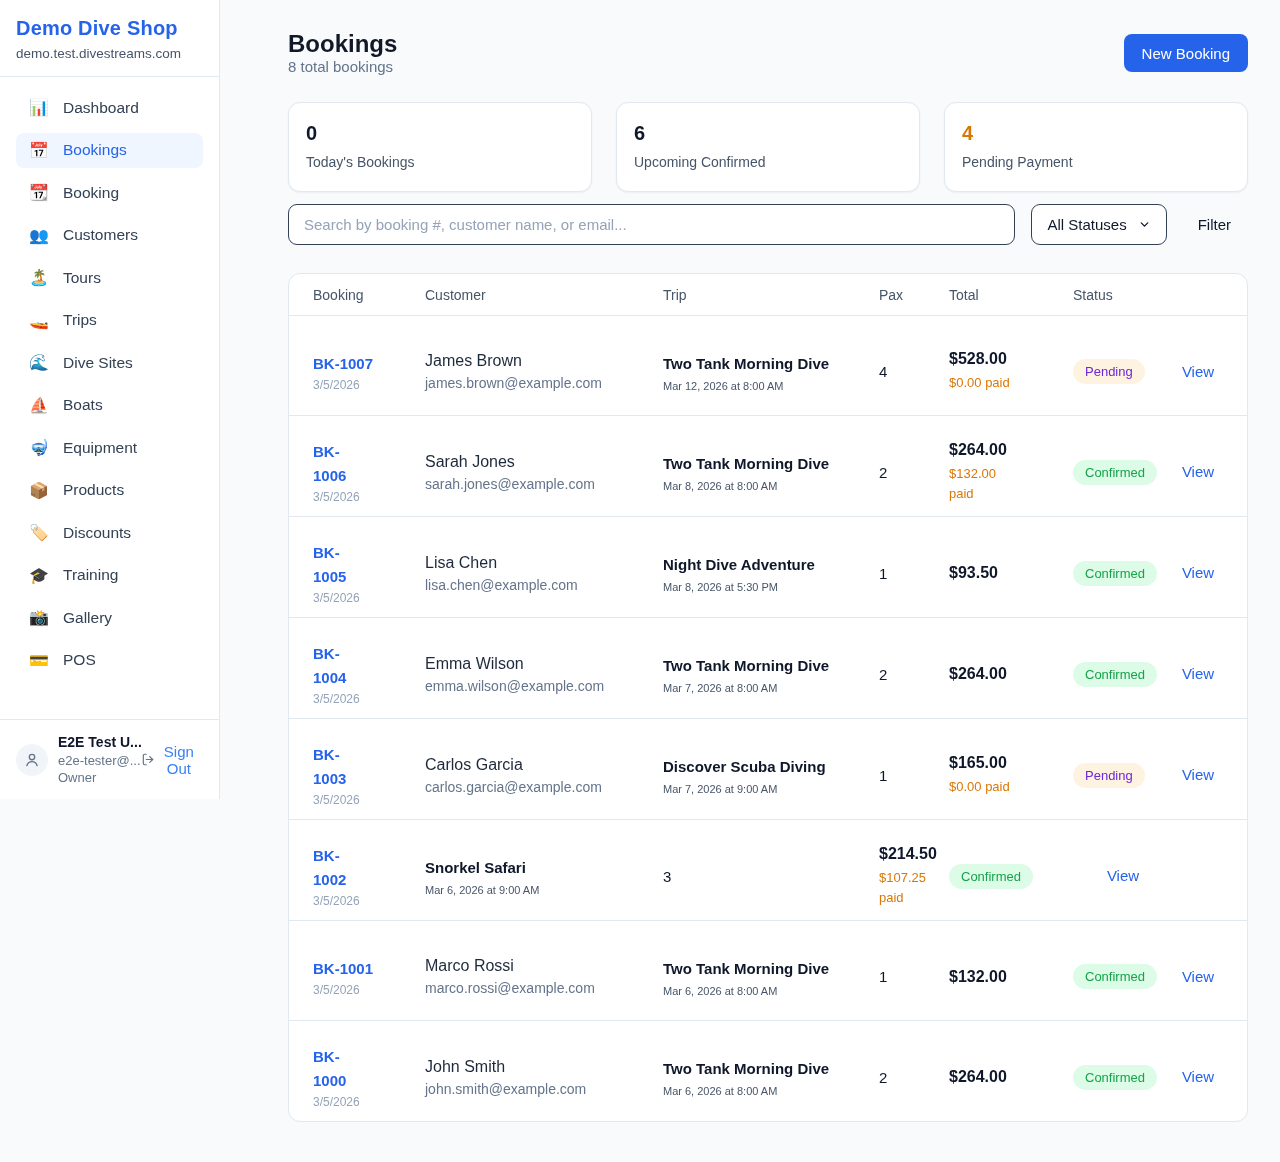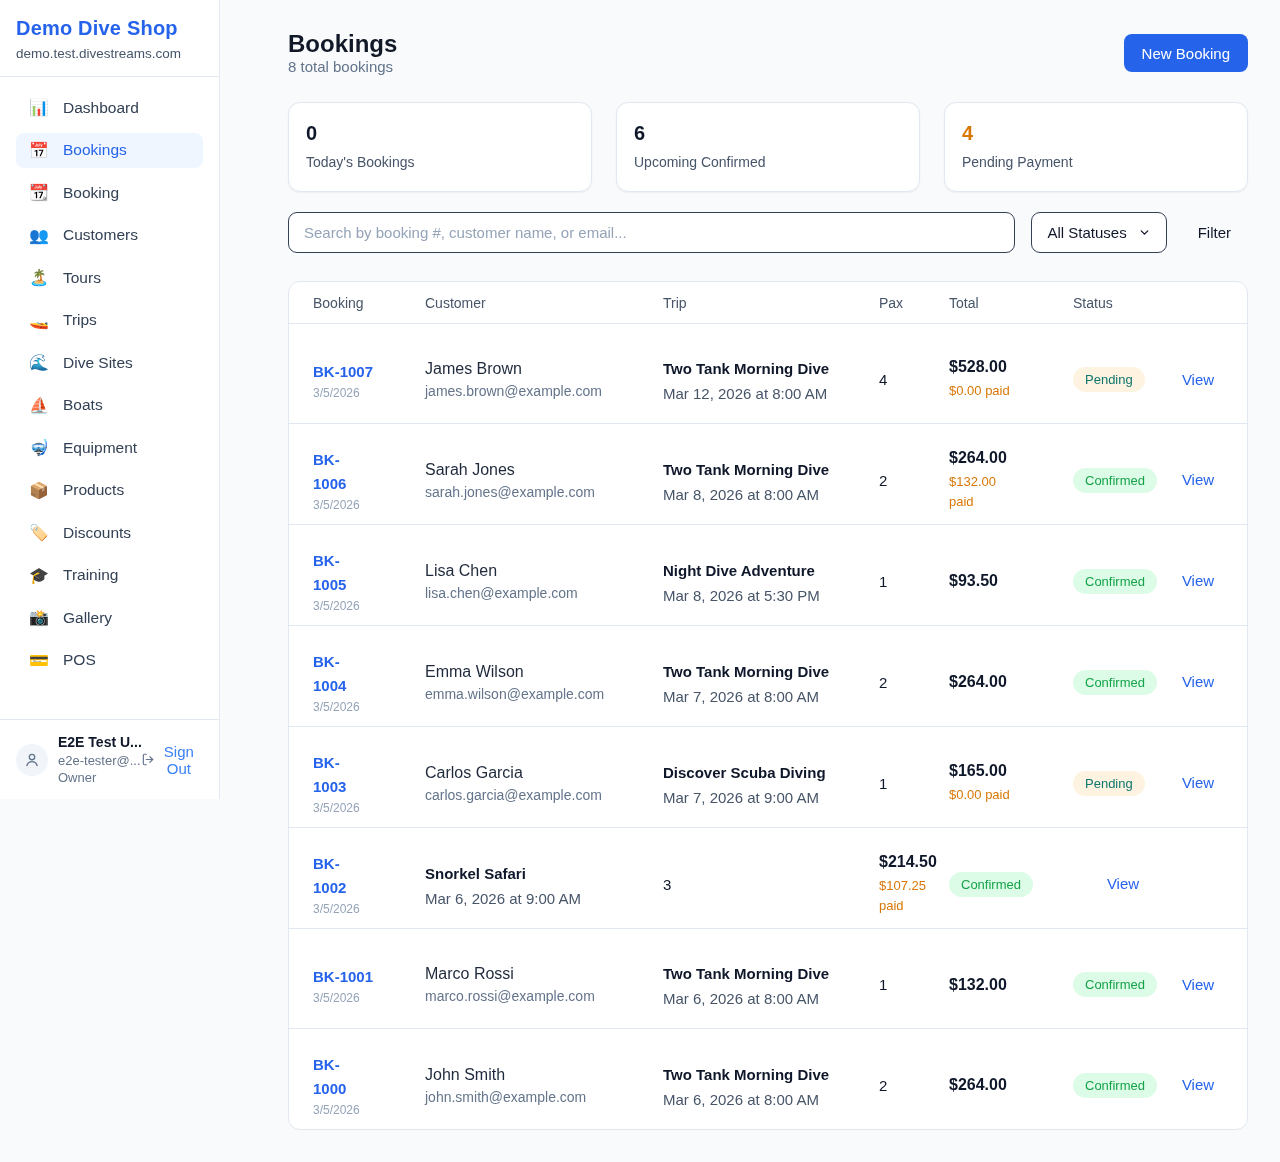--- a/index.html
+++ b/index.html
@@ -65,21 +65,21 @@
   .stat-card {
     flex: 1; background: #FFFFFF;
     border: 1px solid #E2E8F0; border-radius: 12px;
     padding: 19px 17px 21px;
     box-shadow: 0 1px 2px rgba(15,23,42,.05);
   }
   .stat-value { font-size: 20px; font-weight: bold; color: #0F172A; }
   .stat-value.accent-orange { color: #D97706; }
   .stat-label { font-size: 14px; color: #475569; margin-top: 9px; }
 
-  .controls { display: flex; align-items: center; gap: 14px; margin-top: 20px; }
+  .controls { display: flex; align-items: center; gap: 14px; margin-top: 12px; }
   .search-input {
     flex: 1; height: 41px;
     border: 1px solid #334155; border-radius: 9px;
     padding: 0 15px; font-size: 15px; font-family: inherit;
     background: #FFFFFF; color: #0F172A; outline: none;
   }
   .search-input::placeholder { color: #94A3B8; }
   .status-select {
     height: 41px; border: 1px solid #334155; border-radius: 9px;
     background: #FFFFFF; display: flex; align-items: center; gap: 11px;
@@ -104,29 +104,29 @@
     padding: 0 24px;
   }
   .t-head { height: 41px; }
   .t-head > div { font-size: 14px; color: #475569; font-weight: 500; }
   .t-row { min-height: 100px; border-top: 1px solid #E2E8F0; padding-top: 24px; padding-bottom: 12px; }
   .bk-id { color: #2563EB; font-weight: bold; font-size: 15px; white-space: pre-line; line-height: 1.6; cursor: pointer; }
   .bk-date { font-size: 12px; color: #94A3B8; margin-top: 2px; }
   .cust-name { font-size: 16px; color: #1E293B; }
   .cust-email { font-size: 14px; color: #64748B; margin-top: 5px; }
   .trip-name { font-size: 15px; font-weight: bold; color: #0F172A; max-width: 192px; line-height: 1.6; }
-  .trip-date { font-size: 15px; color: #475569; margin-top: 4px; }
+  .trip-date { font-size: 11px; color: #475569; margin-top: 4px; }
   .pax-cell { font-size: 15px; color: #0F172A; }
   .total-amt { font-size: 16px; font-weight: bold; color: #0F172A; }
   .total-paid { font-size: 13px; color: #D97706; margin-top: 5px; white-space: pre-line; line-height: 1.5; }
   .badge {
     display: inline-block; padding: 5px 12px; border-radius: 999px;
     font-size: 13px; font-weight: 400;
   }
-  .badge[data-status="Pending"] { background: #FDF3E0; color: #0f766e; }
+  .badge[data-status="Pending"] { background: #FDF3E0; color: #6d28d9; }
   .badge[data-status="Confirmed"] { background: #DCFCE7; color: #16A34A; }
   .view-cell { text-align: center; }
   .view-link { color: #2563EB; font-size: 15px; cursor: pointer; text-decoration: none; }
 
   .icon-svg { display: block; }
 </style>
 </head>
 <body>
 
 <aside class="sidebar">

